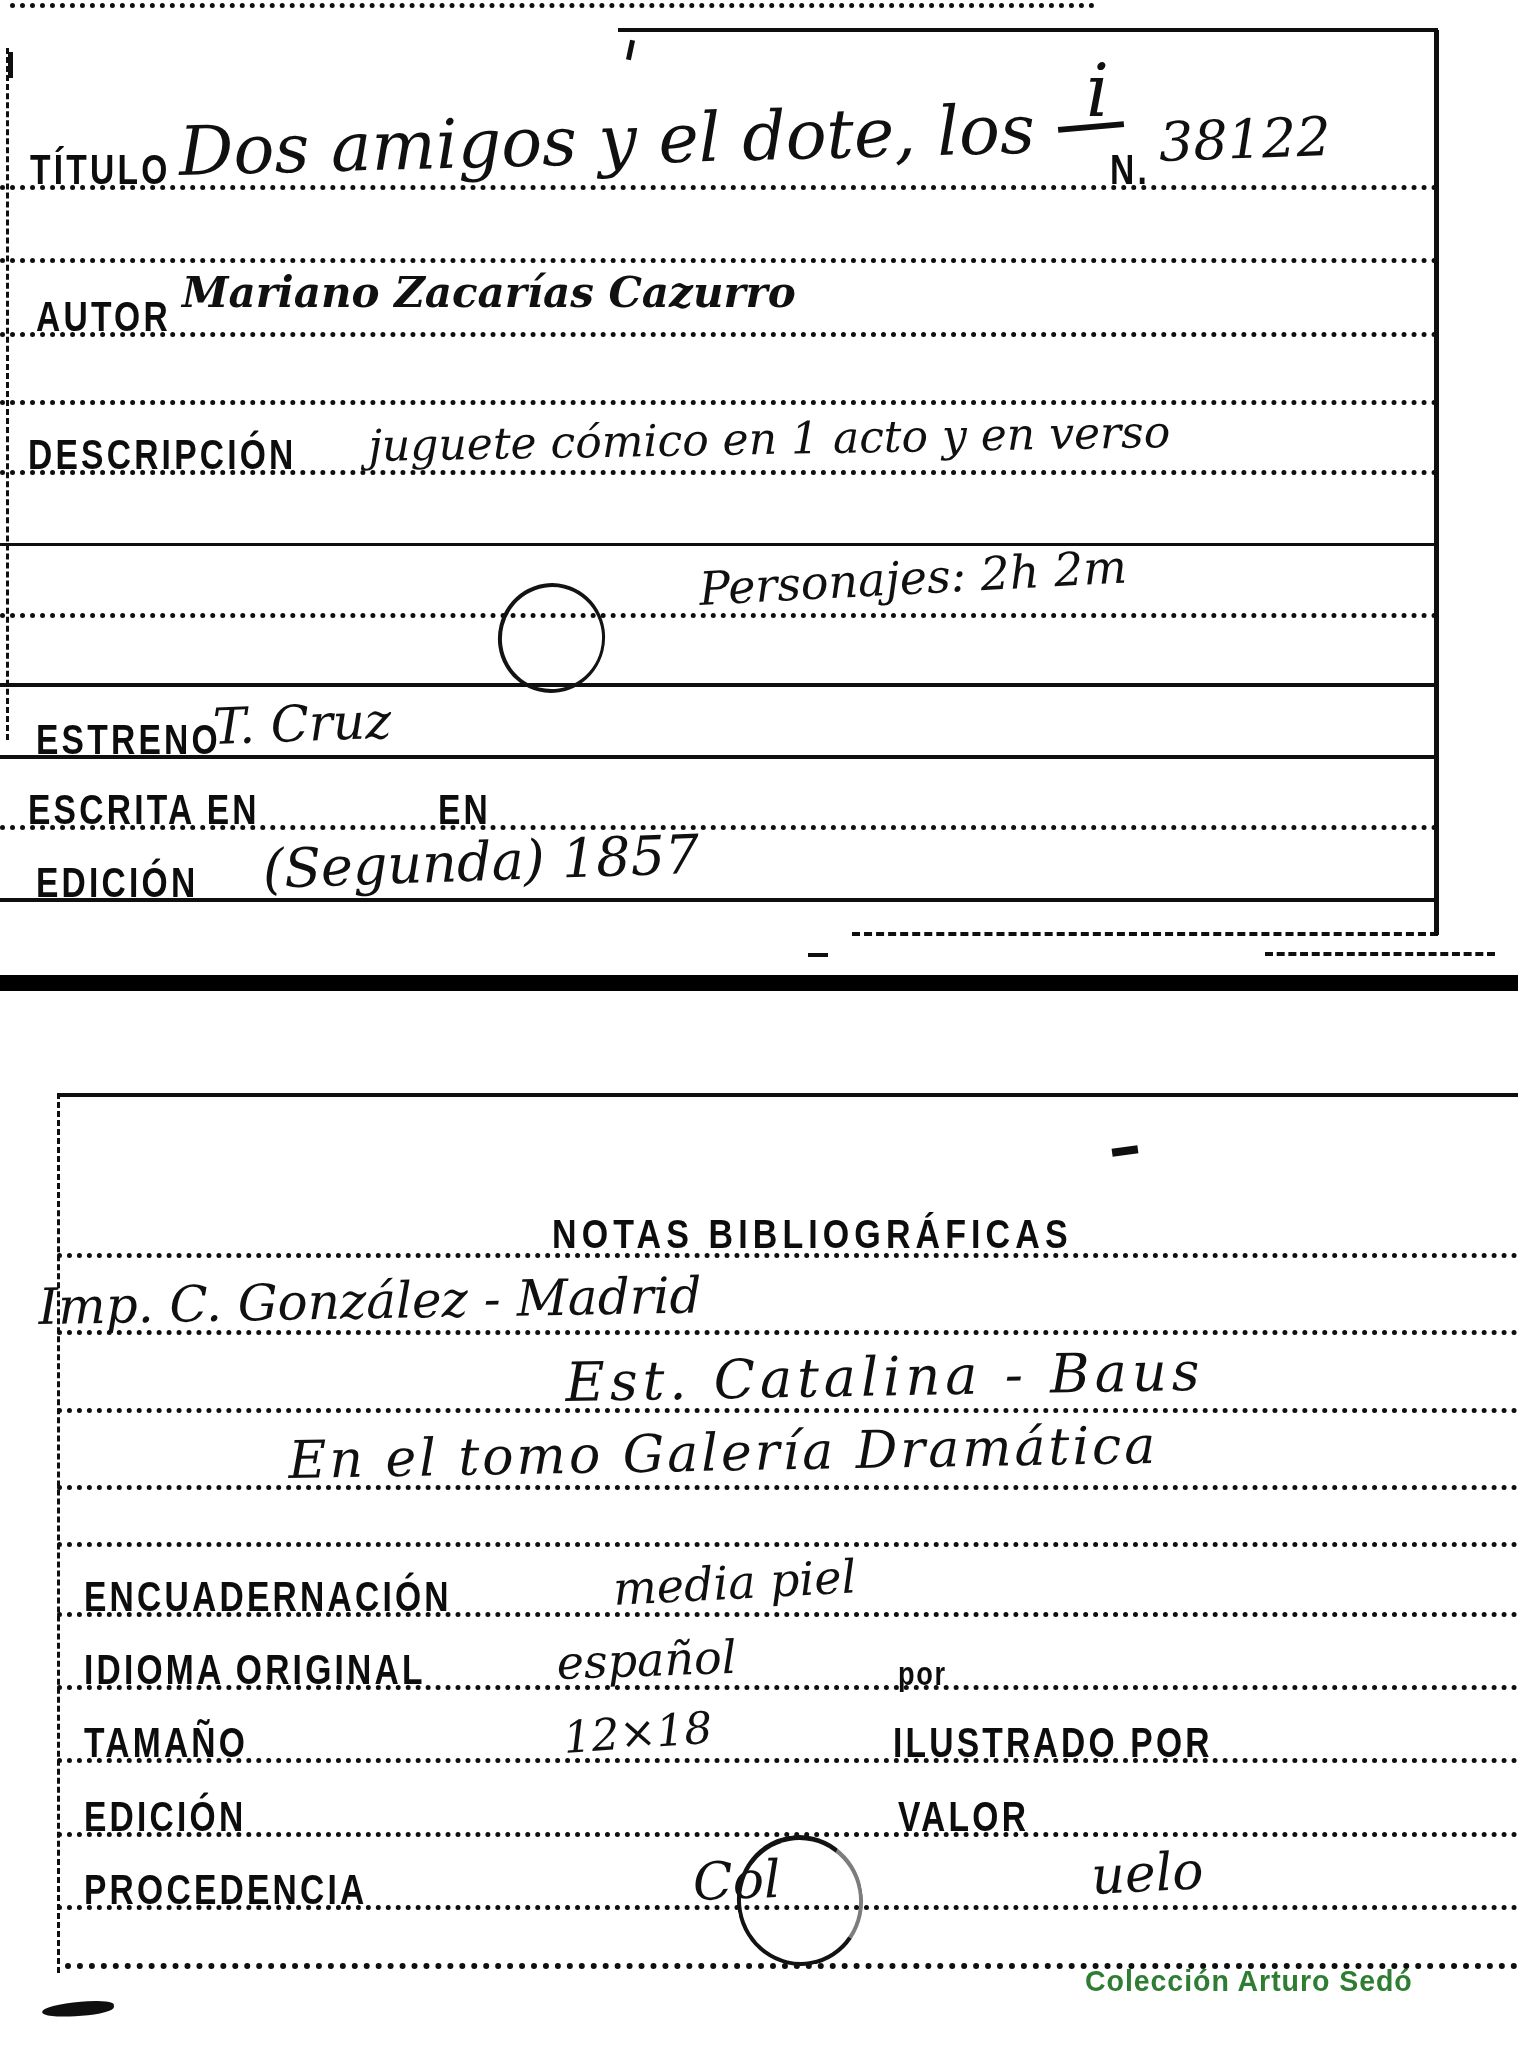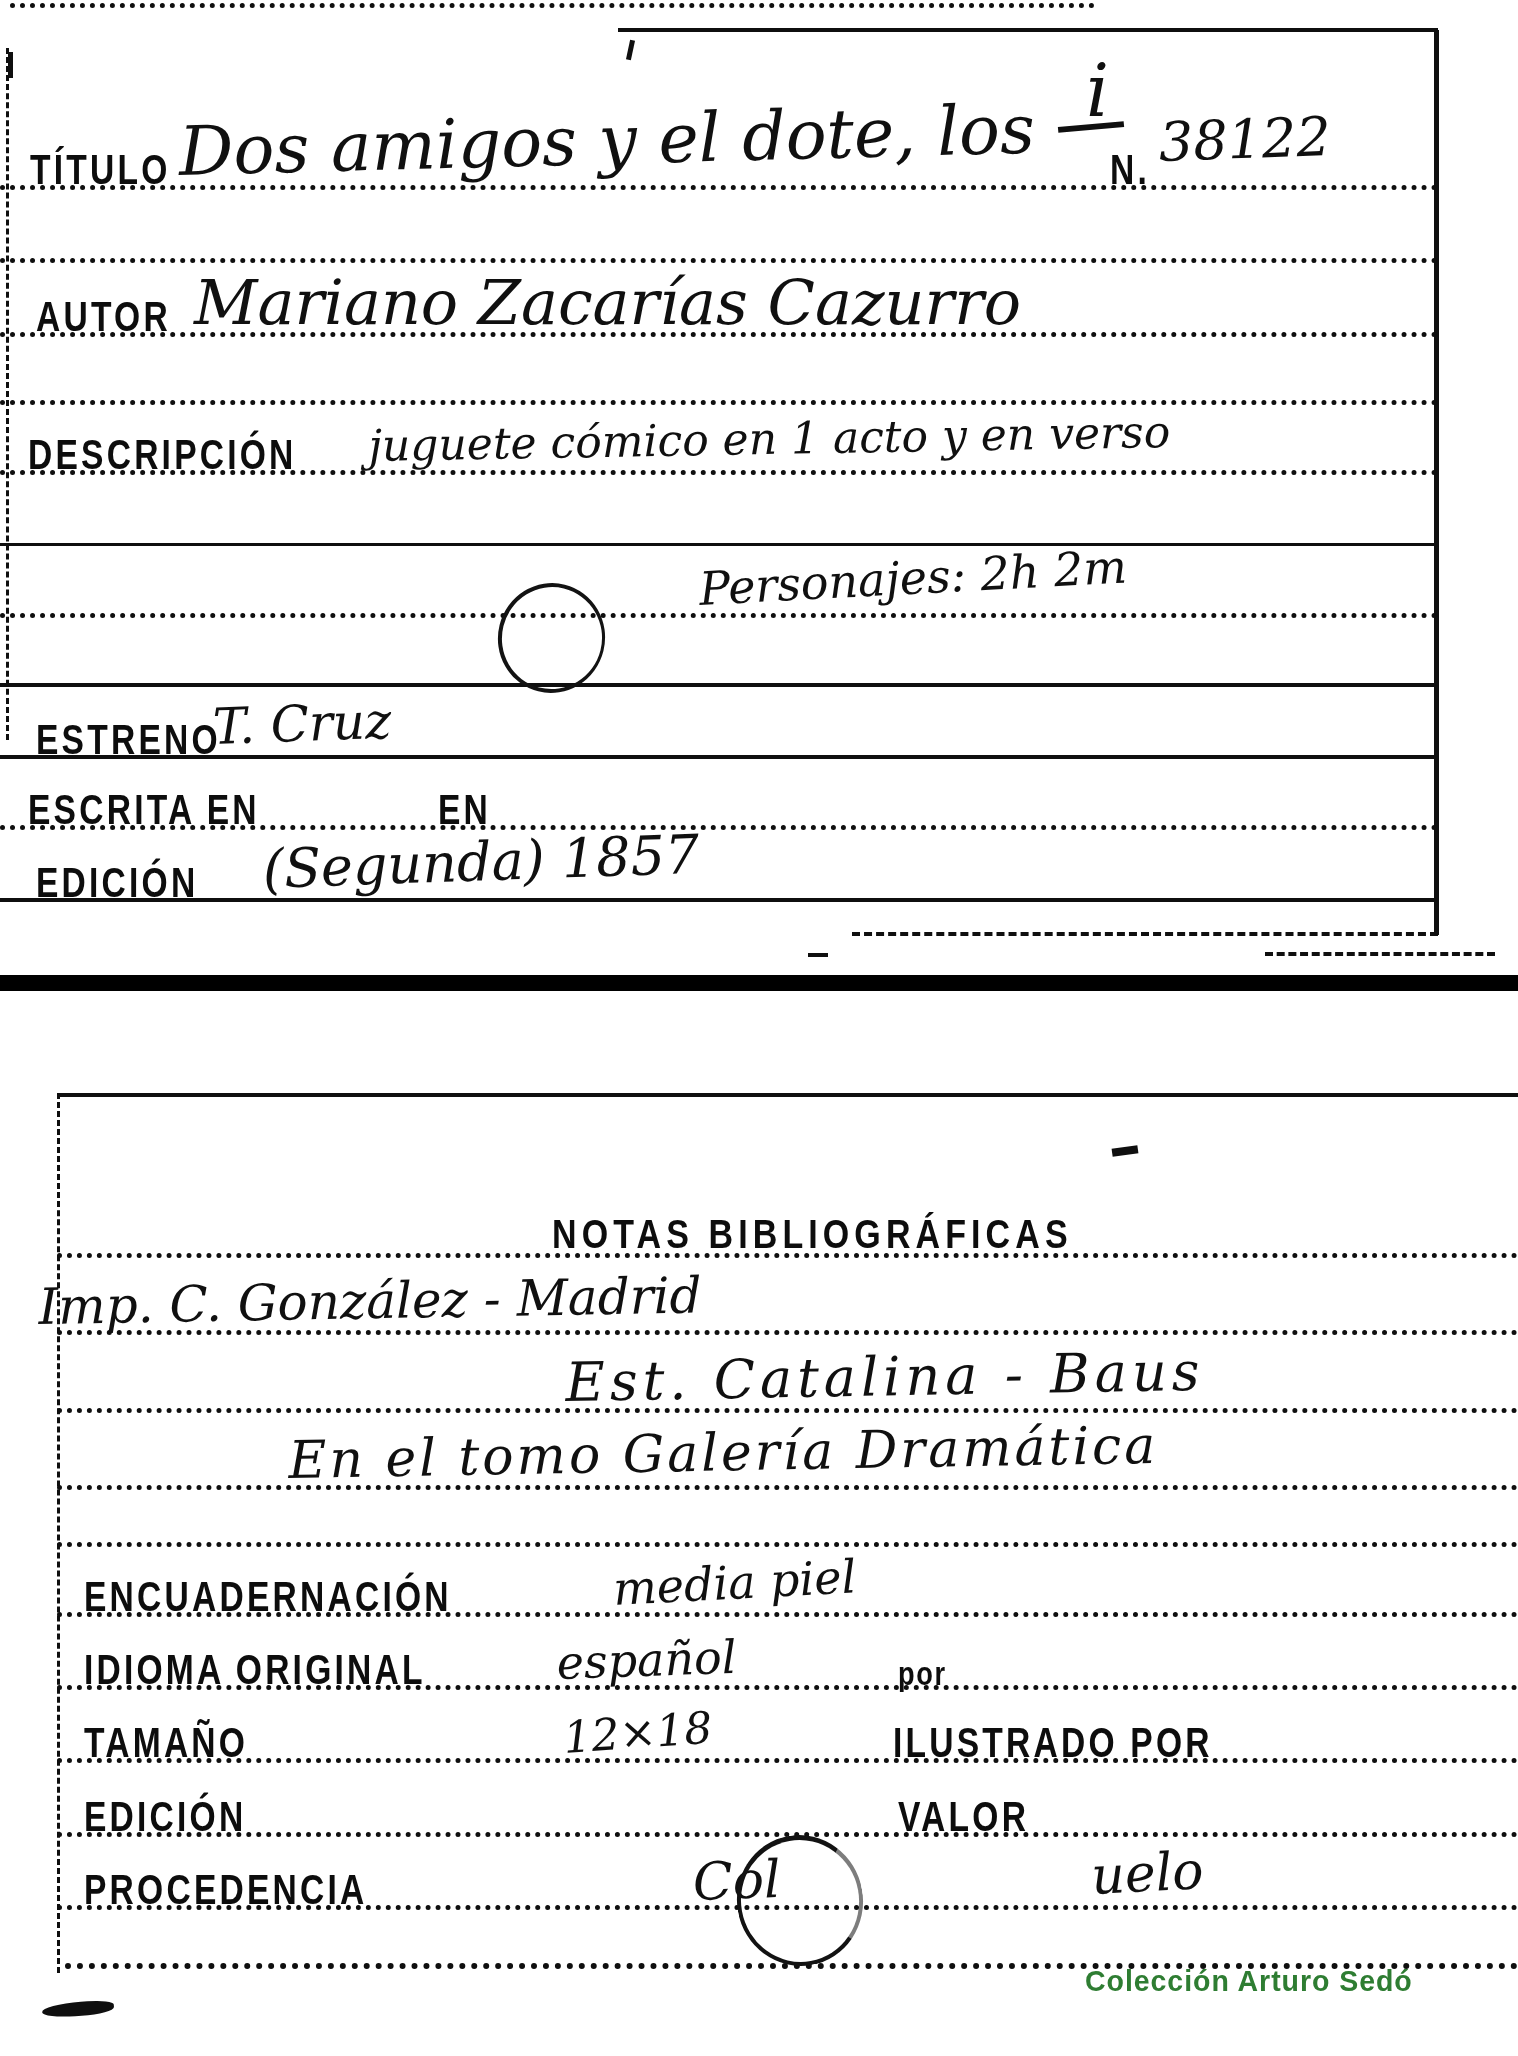--- a/index.html
+++ b/index.html
@@ -64,21 +64,21 @@
     <div class="lbl" style="top:434px;left:28px;">DESCRIPCIÓN</div>
     <div class="lbl" style="top:719px;left:36px;">ESTRENO</div>
     <div class="lbl" style="top:789px;left:28px;">ESCRITA EN</div>
     <div class="lbl" style="top:789px;left:438px;">EN</div>
     <div class="lbl" style="top:862px;left:36px;">EDICIÓN</div>
 
     <div class="hw" style="top:118px;left:178px;font-size:68px;transform:rotate(-1.5deg);">Dos amigos y el dote, los</div>
     <div class="hw" style="top:55px;left:1086px;font-size:72px;">i</div>
     <div class="mark" style="top:124px;left:1058px;width:66px;height:6px;transform:rotate(-5deg);"></div>
     <div class="hw" style="top:116px;left:1158px;font-size:54px;transform:rotate(-2deg);">38122</div>
-    <div class="hw" style="top:272px;left:194px;font-size:62px;">Mariano Zacarías Cazurro</div>
+    <div class="hw" style="top:272px;left:182px;font-size:42px;font-weight:bold;">Mariano Zacarías Cazurro</div>
     <div class="hw" style="top:424px;left:368px;font-size:44px;transform:rotate(-1deg);">juguete cómico en 1 acto y en verso</div>
     <div class="hw" style="top:566px;left:698px;font-size:46px;transform:rotate(-3deg);">Personajes: 2h 2m</div>
     <div class="hw" style="top:702px;left:212px;font-size:50px;transform:rotate(-2deg);">T. Cruz</div>
     <div class="hw" style="top:843px;left:262px;font-size:54px;transform:rotate(-2deg);">(Segunda) 1857</div>
 
     <div class="stamp-ring" style="top:583px;left:498px;width:100px;height:102px;
          border:4px solid #131313;border-right-width:3px;transform:rotate(14deg);"></div>
   </div>
 
   <div class="divider" style="top:975px;height:16px;"></div>

